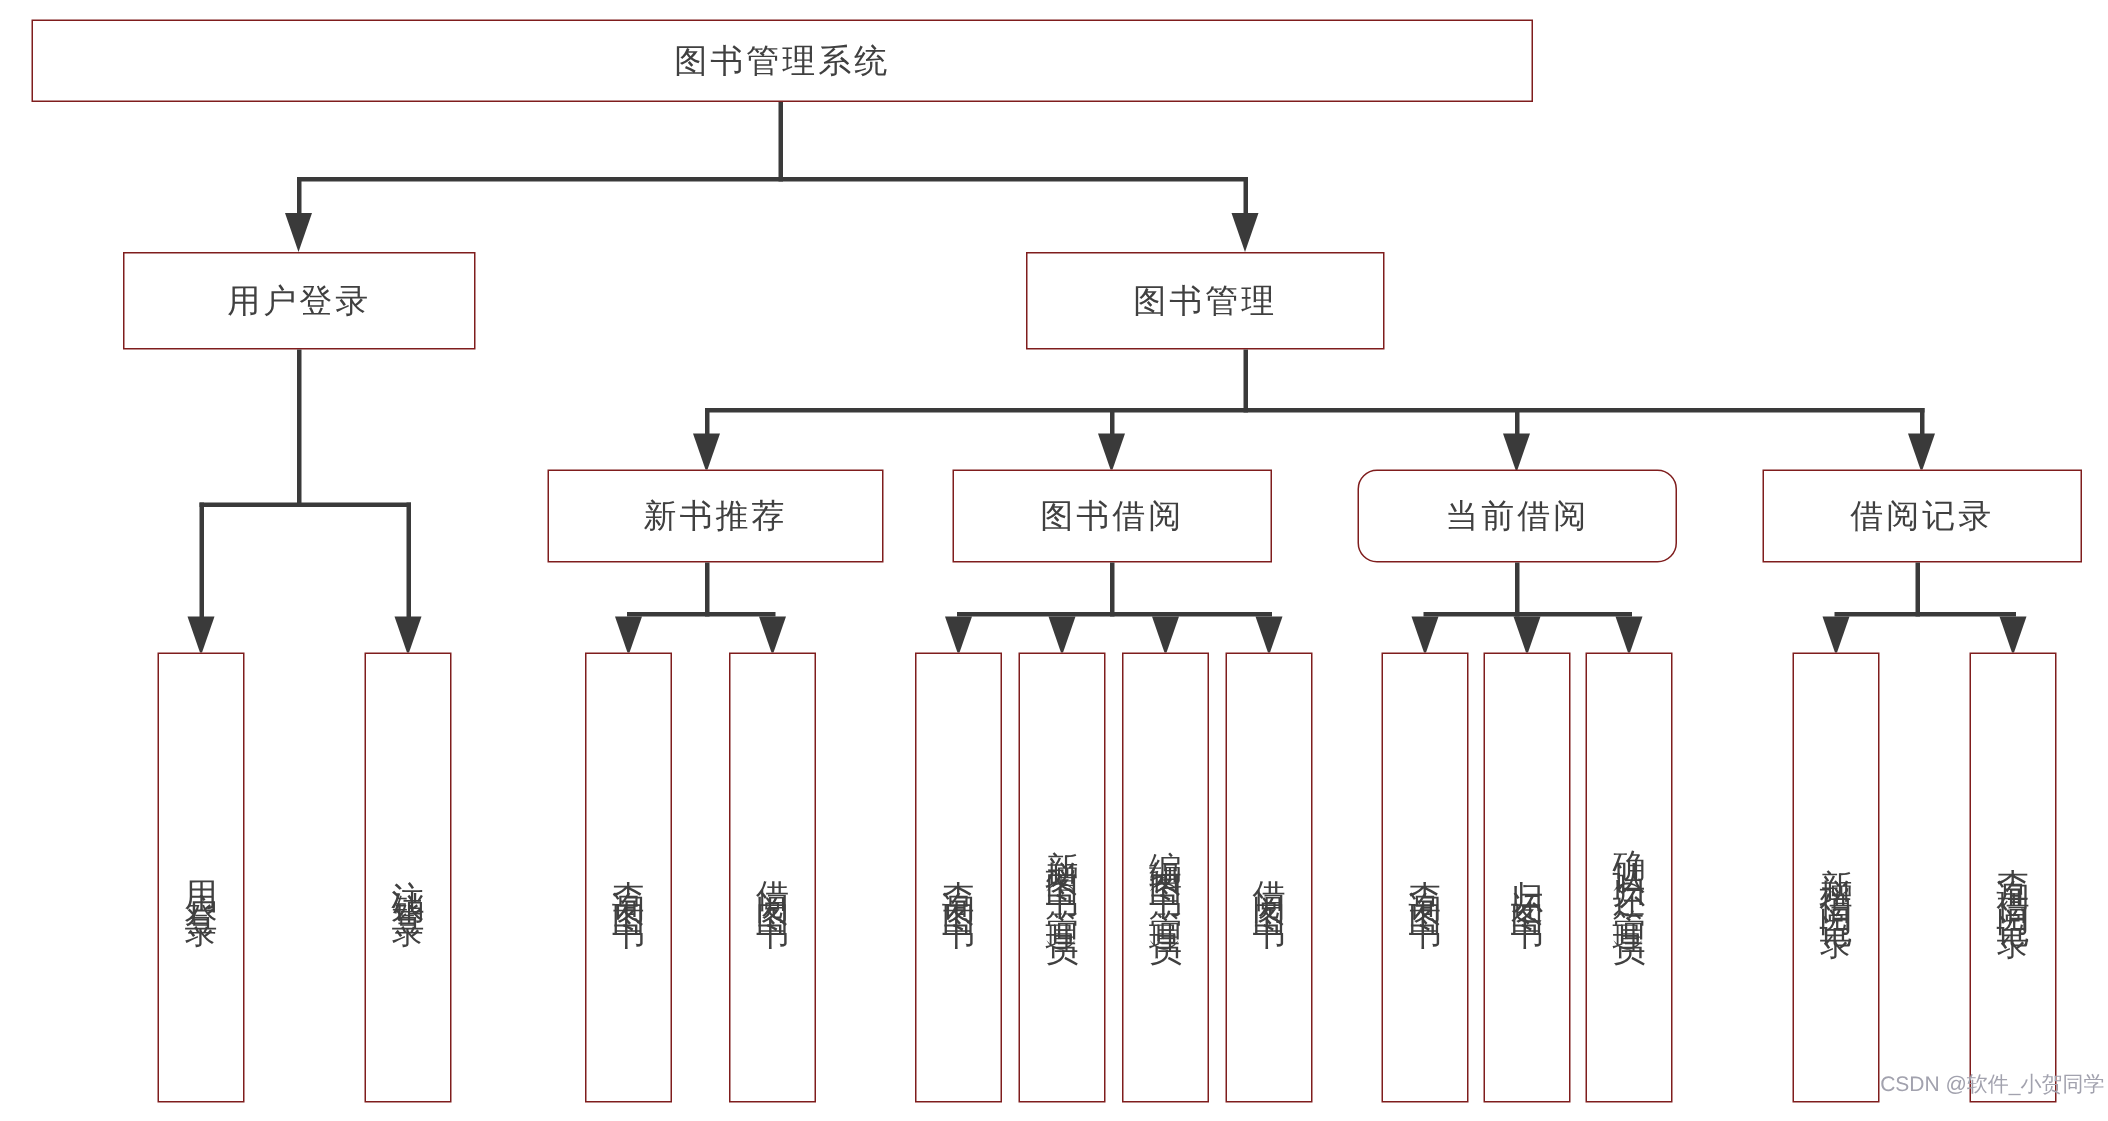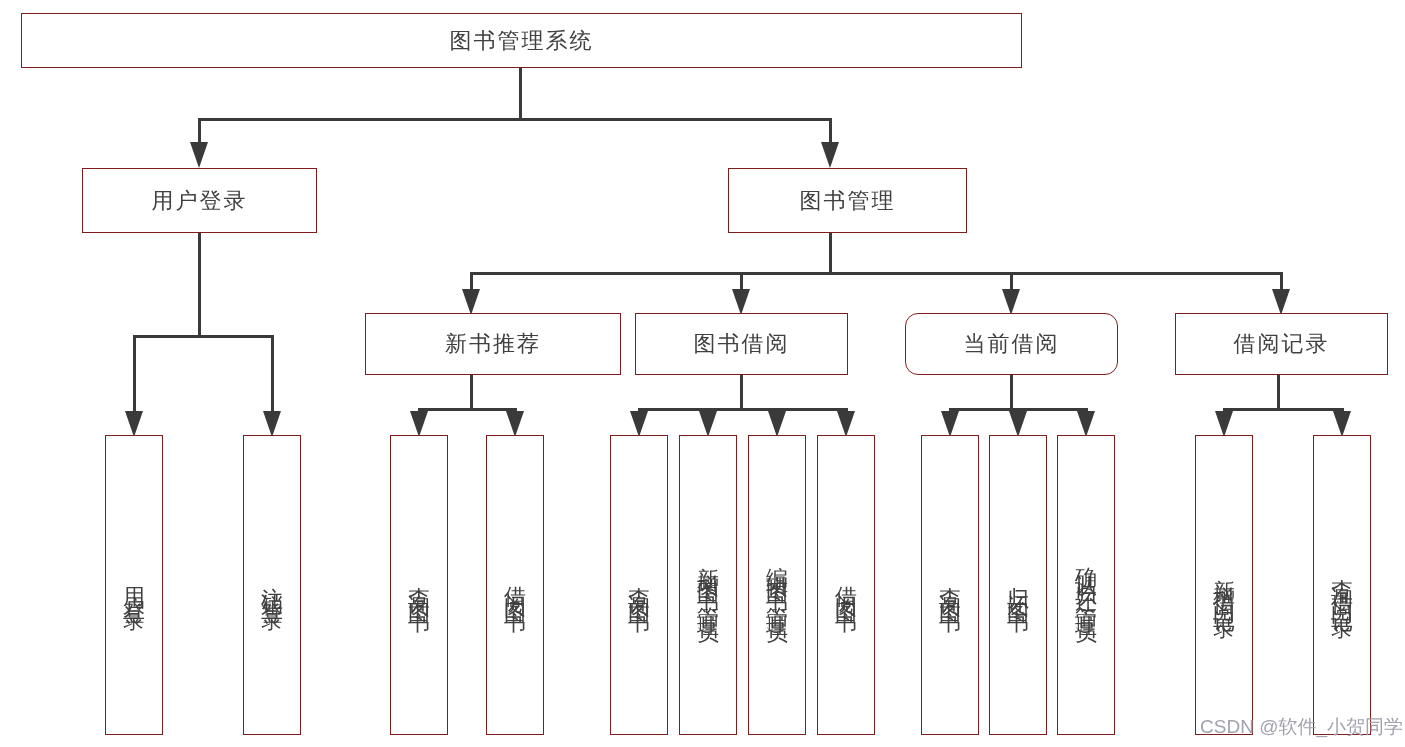--- a/index.html
+++ b/index.html
@@ -30,21 +30,21 @@
   .arrow{
     position:absolute;width:0;height:0;
     border-left:9px solid transparent;
     border-right:9px solid transparent;
     border-top:26px solid #3a3a3a;
   }
   .watermark{
     position:absolute;
     left:1188px;top:714px;
     width:215px;
-    font-size:19px;
+    font-size:14px;
     color:#a2a2ae;
     white-space:nowrap;
     text-align:right;
   }
 </style>
 </head>
 <body>
 
 <div id="canvas">
 
@@ -55,21 +55,21 @@
   <div class="line" style="left:519px;top:68px;width:3px;height:53px;"></div>
   <div class="line" style="left:198px;top:118px;width:634px;height:3px;"></div>
   <div class="line" style="left:198px;top:118px;width:3px;height:30px;"></div>
   <div class="arrow" style="left:190px;top:142px;"></div>
   <div class="line" style="left:829px;top:118px;width:3px;height:30px;"></div>
   <div class="arrow" style="left:821px;top:142px;"></div>
 
   <div class="box box-h" style="left:82px;top:168px;width:235px;height:65px;">
     <span>用户登录</span>
   </div>
-  <div class="box box-h" style="left:728px;top:168px;width:239px;height:65px;">
+  <div class="box box-h" style="left:684px;top:168px;width:239px;height:65px;">
     <span>图书管理</span>
   </div>
 
   <div class="line" style="left:198px;top:233px;width:3px;height:105px;"></div>
   <div class="line" style="left:133px;top:335px;width:141px;height:3px;"></div>
   <div class="line" style="left:133px;top:335px;width:3px;height:80px;"></div>
   <div class="arrow" style="left:125px;top:411px;"></div>
   <div class="line" style="left:271px;top:335px;width:3px;height:80px;"></div>
   <div class="arrow" style="left:263px;top:411px;"></div>
 
@@ -77,21 +77,21 @@
   <div class="line" style="left:470px;top:272px;width:813px;height:3px;"></div>
   <div class="line" style="left:470px;top:272px;width:3px;height:20px;"></div>
   <div class="arrow" style="left:462px;top:289px;"></div>
   <div class="line" style="left:740px;top:272px;width:3px;height:20px;"></div>
   <div class="arrow" style="left:732px;top:289px;"></div>
   <div class="line" style="left:1010px;top:272px;width:3px;height:20px;"></div>
   <div class="arrow" style="left:1002px;top:289px;"></div>
   <div class="line" style="left:1280px;top:272px;width:3px;height:20px;"></div>
   <div class="arrow" style="left:1272px;top:289px;"></div>
 
-  <div class="box box-h" style="left:365px;top:313px;width:256px;height:62px;align-items:center;">
+  <div class="box box-h" style="left:365px;top:313px;width:224px;height:62px;align-items:center;">
     <span>新书推荐</span>
   </div>
   <div class="box box-h" style="left:635px;top:313px;width:213px;height:62px;">
     <span>图书借阅</span>
   </div>
   <div class="box box-h" style="left:905px;top:313px;width:213px;height:62px;border-radius:13px;">
     <span>当前借阅</span>
   </div>
   <div class="box box-h" style="left:1175px;top:313px;width:213px;height:62px;">
     <span>借阅记录</span>

